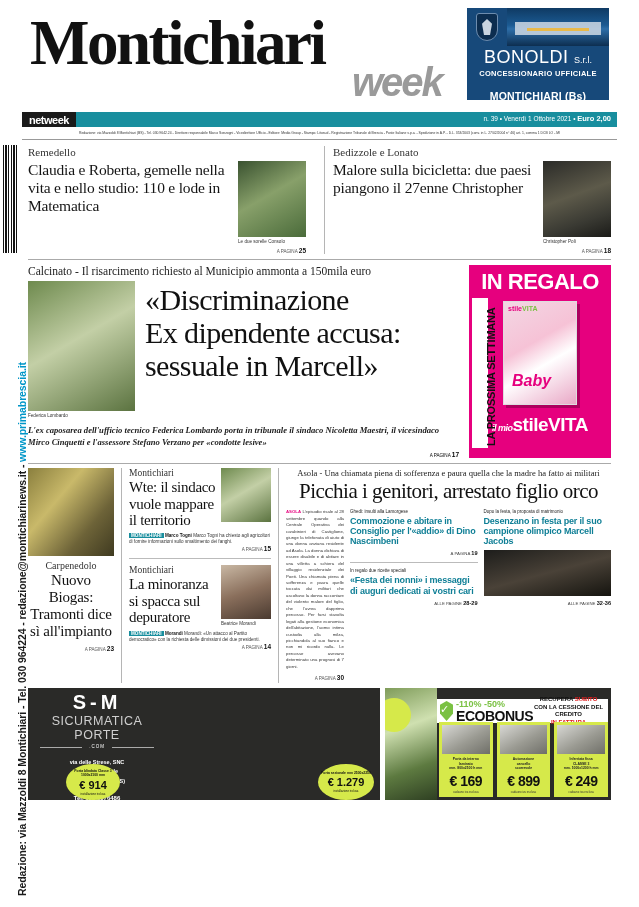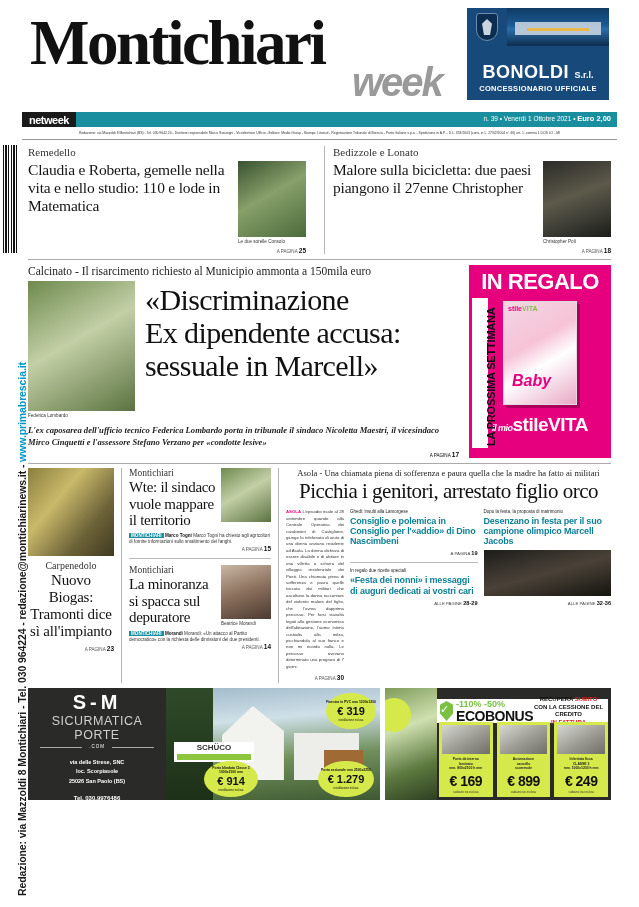--- a/index.html
+++ b/index.html
@@ -93,21 +93,21 @@
     position: relative;
   }
   .bonoldi .photo:before {
     content:""; position:absolute; left:8%; top:38%; width:84%; height:34%;
     background: #cfd9e4; opacity:.85;
   }
   .bonoldi .photo:after {
     content:""; position:absolute; left:20%; top:52%; width:60%; height:8%;
     background: #e8b94a;
   }
-  .bonoldi .b1 { font-size: 18px; font-weight: bold; letter-spacing: .5px; margin-top: 16px; text-align: center; }
+  .bonoldi .b1 { font-size: 18px; font-weight: normal; letter-spacing: .5px; margin-top: 1px; text-align: center; }
   .bonoldi .b1 small { font-size: 9px; letter-spacing: 0; }
   .bonoldi .b2 { font-size: 7.5px; font-weight: bold; letter-spacing: .3px; margin-top: 1px; }
   .bonoldi .b3 { font-size: 10.5px; font-weight: bold; margin-top: 12px; letter-spacing: .2px; }
 
   
   .tealbar {
     position: relative; height: 15px; background: #188e9e;
     display: flex; align-items: center;
   }
   .netweek {
@@ -310,21 +310,21 @@
     font-size: 4.3px; color: #444; text-align: right; margin-top: 4px;
   }
   .bbox .p b { font-size: 5.6px; color: #111; }
   .bbox .ph { height: 46px; margin-top: 4px; }
   .bbox-sep { border-top: 1px solid #bbb; margin: 6px 0 5px 0; }
 
   
   .ads { display: flex; padding: 5px 6px 6px 6px; gap: 5px; }
   .ad-sic {
     width: 352px; height: 112px; background: #2a2a28;
-    position: relative; overflow: hidden; display: flex;
+    position: relative; overflow: hidden; display: flex; flex-direction: column;
   }
   .ad-sic .side { width: 138px; color: #fff; text-align: center; padding-top: 4px; }
   .ad-sic .logo {
     font-family: "Liberation Sans", sans-serif; font-weight: bold;
     font-size: 20px; letter-spacing: 4px; line-height: 1;
   }
   .ad-sic .name {
     font-family: "Liberation Sans", sans-serif; font-weight: bold;
     font-size: 12.5px; margin-top: 2px; letter-spacing: .5px;
   }
@@ -618,21 +618,21 @@
           <div class="asola-text">
             <span class="tag2">ASOLA</span>
             <span>L'episodio risale al 28 settembre quando alla Centrale Operativa dei carabinieri di Castiglione, giunge la telefonata di aiuto di una donna anziana residente ad Asola. La donna dichiara di essere disabile e di abitare in una villetta a schiera del villaggio residenziale dei Poeti. Una chiamata piena di sofferenza e paura quelle toccata dai militari che ascoltano la donna raccontare del violento malore del figlio, che l'avrea dapprima percosso. Per farsi stavolta legati alla gestione economica dell'abitazione, l'uomo intima custodia alla milza, picchiandola al suo fianco e non mi ricordo nulla. Le percosse avevano determinato una prognosi di 7 giorni.</span>
             <div class="pgref" style="margin-top:3px"><span>A PAGINA </span><b>30</b></div>
           </div>
 
           <div class="blue-col">
 
             <div class="bbox">
               <div class="k">Ghedi: insulti alla Lamorgese</div>
-              <div class="h">Consiglio e polemica in Consiglio per l'«addio» di Dino Nascimbeni</div>
+              <div class="h">Commozione e abitare in Consiglio per l'«addio» di Dino Nascimbeni</div>
               <div class="p"><span>A PAGINA </span><b>19</b></div>
               <div class="bbox-sep"></div>
               <div class="k">In regalo due ricette speciali</div>
               <div class="h">«Festa dei nonni» i messaggi di auguri dedicati ai vostri cari</div>
               <div class="p"><span>ALLE PAGINE </span><b>28-29</b></div>
             </div>
 
             <div class="bbox">
               <div class="k">Dopo la festa, la proposta di matrimonio</div>
               <div class="h">Desenzano in festa per il suo campione olimpico Marcell Jacobs</div>

